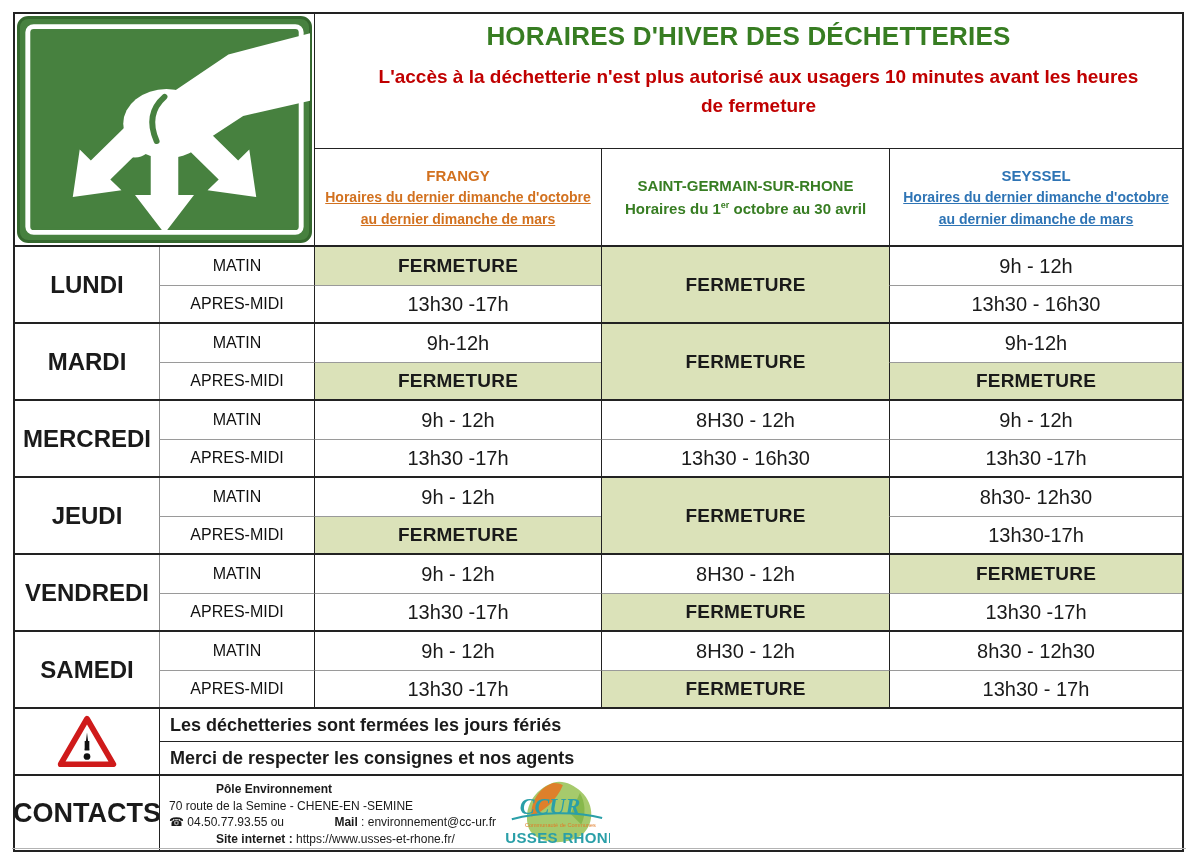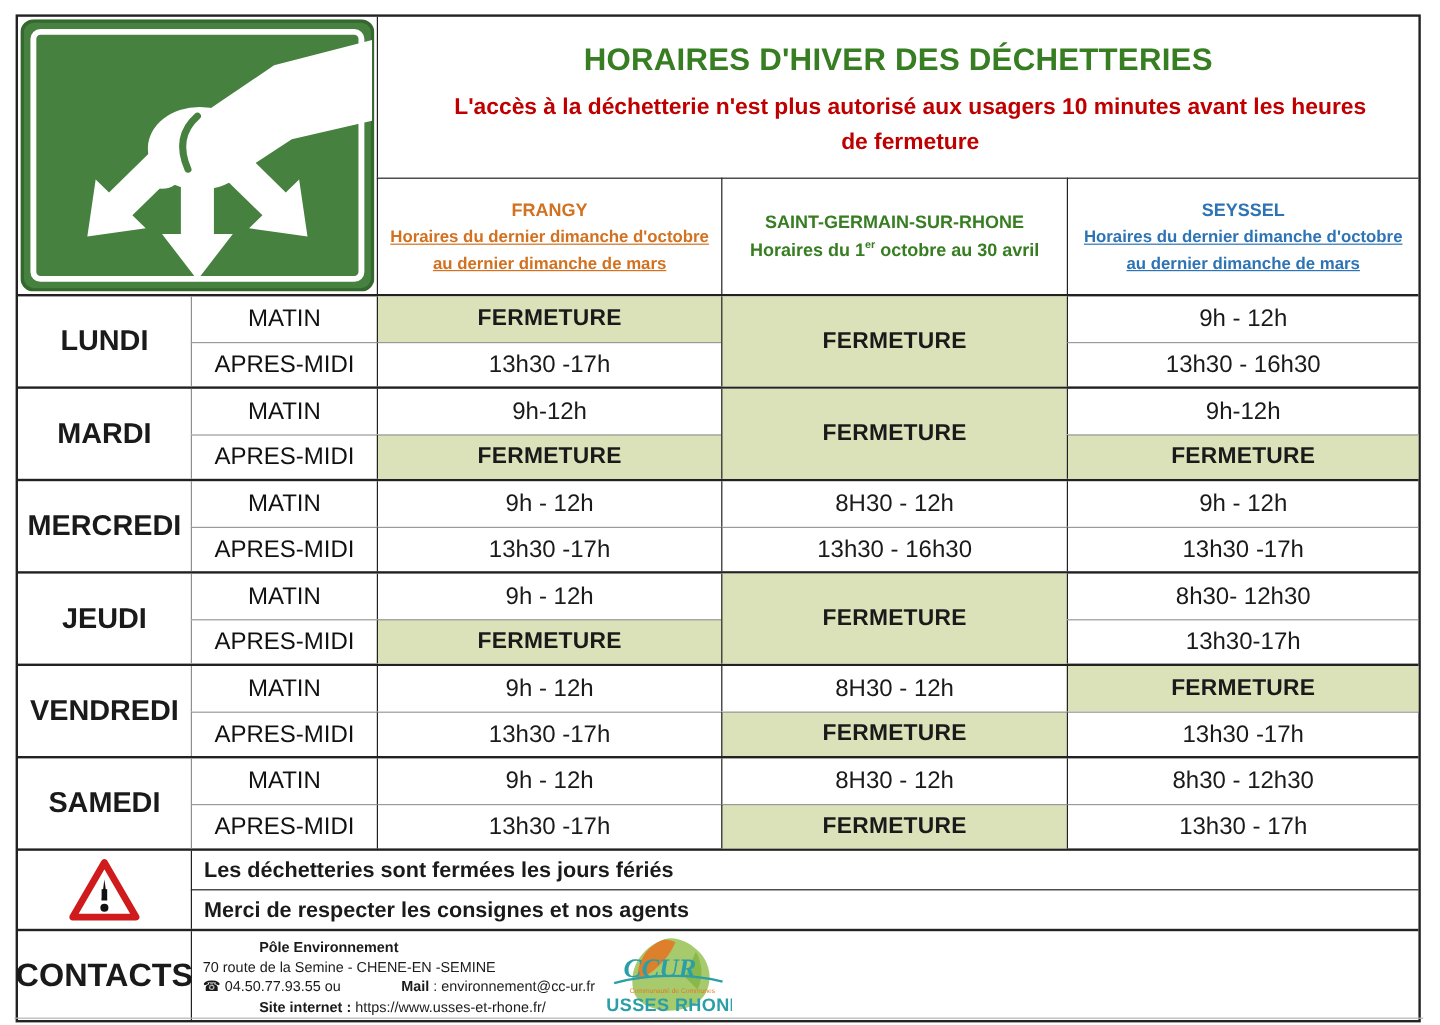--- a/index.html
+++ b/index.html
@@ -10,42 +10,42 @@
   }
   .tbl {
     position:absolute; left:13px; top:12px; width:1171px;
     border:2px solid #222;
     background:#fff;
   }
   
   .thead { display:grid; grid-template-columns:299px 287px 288px 1fr; grid-template-rows:134px 97px; }
   .icon-cell { grid-area:1/1/3/2; padding:2px; }
   .icon-cell svg { display:block; width:100%; height:100%; }
-  .title-cell { grid-area:1/2/2/5; border-left:1px solid #222; text-align:center; padding-top:20px; }
+  .title-cell { grid-area:1/2/2/5; border-left:1px solid #222; text-align:center; padding-top:7px; }
   .doc-title { font-size:26px; font-weight:bold; color:#377d22; letter-spacing:.2px; }
   .doc-subtitle { margin:10px 38px 0 58px; font-size:19px; font-weight:bold; color:#c00000; line-height:1.55; }
   .colhead { border-left:1px solid #222; border-top:1px solid #222;
     display:flex; flex-direction:column; justify-content:center; align-items:center;
     text-align:center; font-weight:bold; font-size:14px; line-height:1.55; padding:4px 10px; }
   .ch-frangy { grid-area:2/2/3/3; color:#d2711f; }
   .ch-sgr    { grid-area:2/3/3/4; color:#377d22; font-size:15px;text-align:center; }
   .ch-seyssel{ grid-area:2/4/3/5; color:#2e74b5; }
   .ch-name { font-size:15px; }
   .u { text-decoration:underline; }
   .ch-sgr sup { font-size:9px; }
   
   .day { display:grid; grid-template-columns:144px 155px 287px 288px 1fr;
          grid-template-rows:38px 37px; border-top:2px solid #222; }
   .cell { display:flex; align-items:center; justify-content:center; }
   .a-day { grid-area:1/1/3/2; font-size:24px; font-weight:bold; }
   .a-m1 { grid-area:1/2/2/3; } .a-m2 { grid-area:2/2/3/3; }
   .a-f1 { grid-area:1/3/2/4; } .a-f2 { grid-area:2/3/3/4; }
   .a-g1 { grid-area:1/4/2/5; } .a-g2 { grid-area:2/4/3/5; } .a-gm { grid-area:1/4/3/5; }
   .a-s1 { grid-area:1/5/2/6; } .a-s2 { grid-area:2/5/3/6; }
-  .a-m1,.a-m2 { border-left:1px solid #8f8f8f; font-size:20px; color:#111; }
+  .a-m1,.a-m2 { border-left:1px solid #8f8f8f; font-size:16px; color:#111; }
   .a-f1,.a-f2,.a-g1,.a-g2,.a-gm,.a-s1,.a-s2 { border-left:1px solid #222; font-size:20px; }
   .a-m2,.a-f2,.a-g2,.a-s2 { border-top:1px solid #9a9a9a; }
   .closed { background:#dbe2b9; font-weight:bold; font-size:19px; letter-spacing:.2px; }
   
   .notes { display:grid; grid-template-columns:144px 1fr; grid-template-rows:32px 33px; border-top:2px solid #222; }
   .warn-cell { grid-area:1/1/3/2; display:flex; align-items:center; justify-content:center; }
   .note { border-left:1px solid #222; display:flex; align-items:center;
           padding-left:10px; font-weight:bold; font-size:18px; }
   .note-1 { grid-area:1/2/2/3; }
   .note-2 { grid-area:2/2/3/3; border-top:1px solid #222; }

